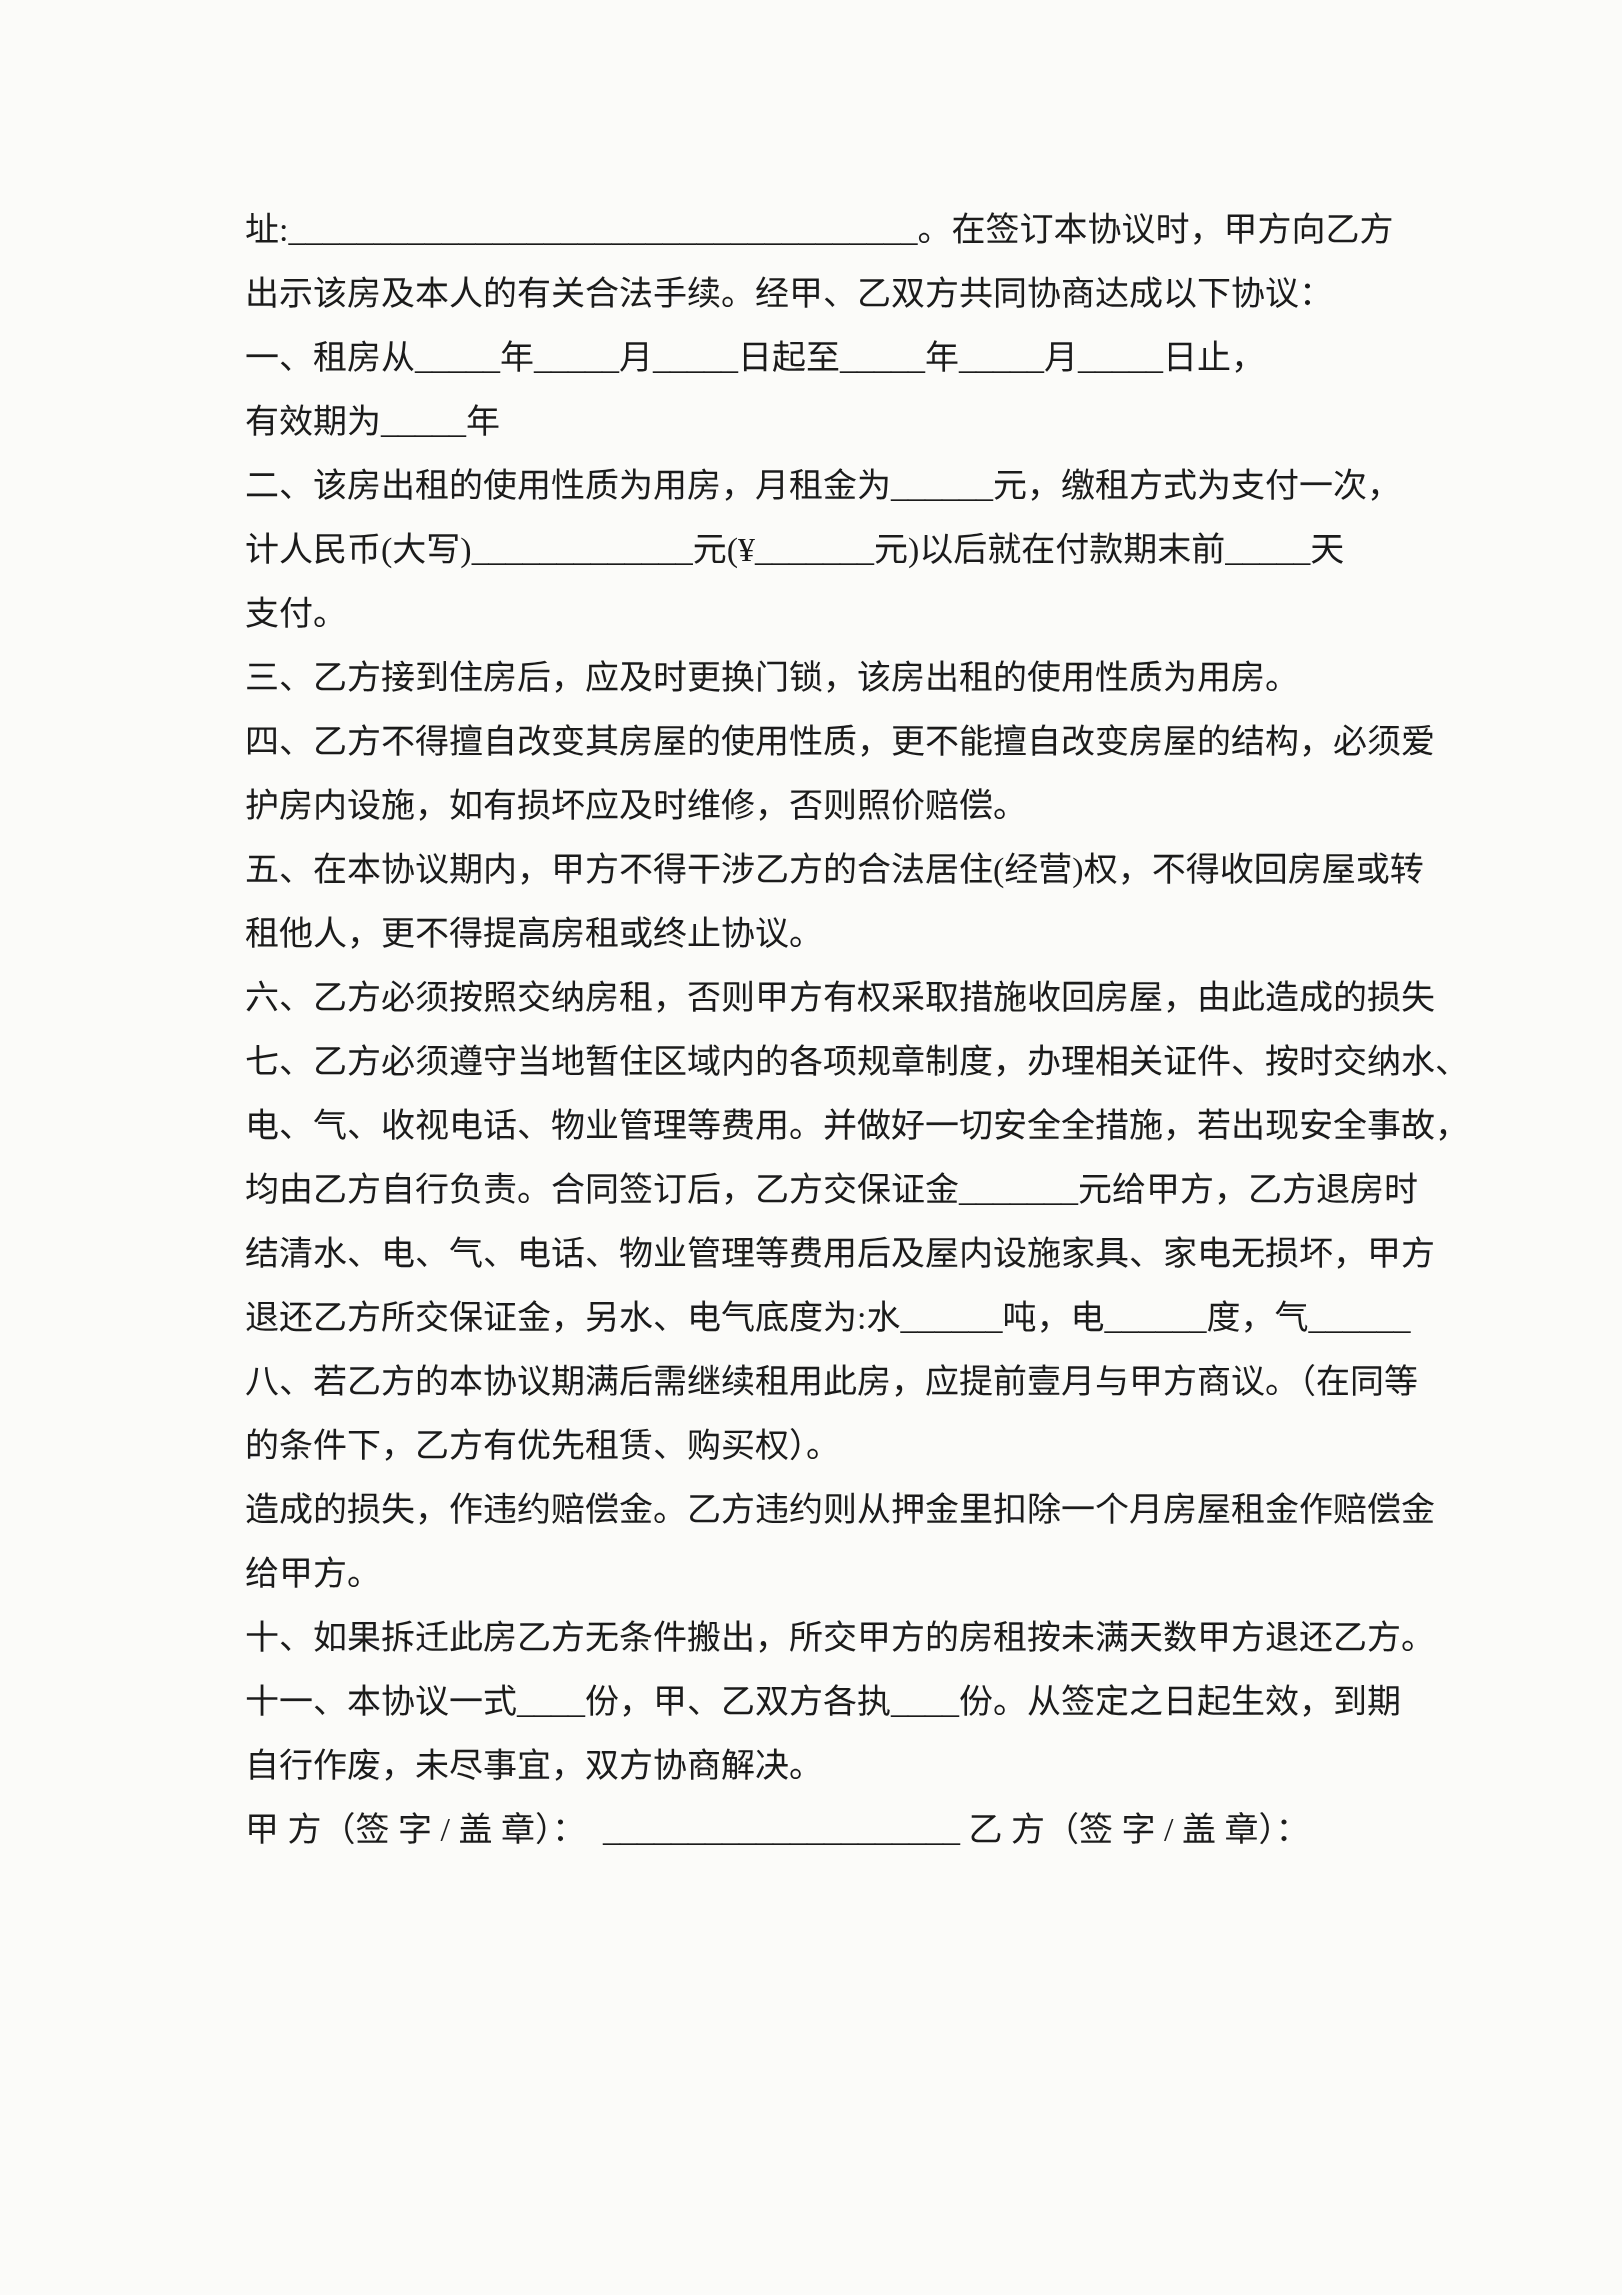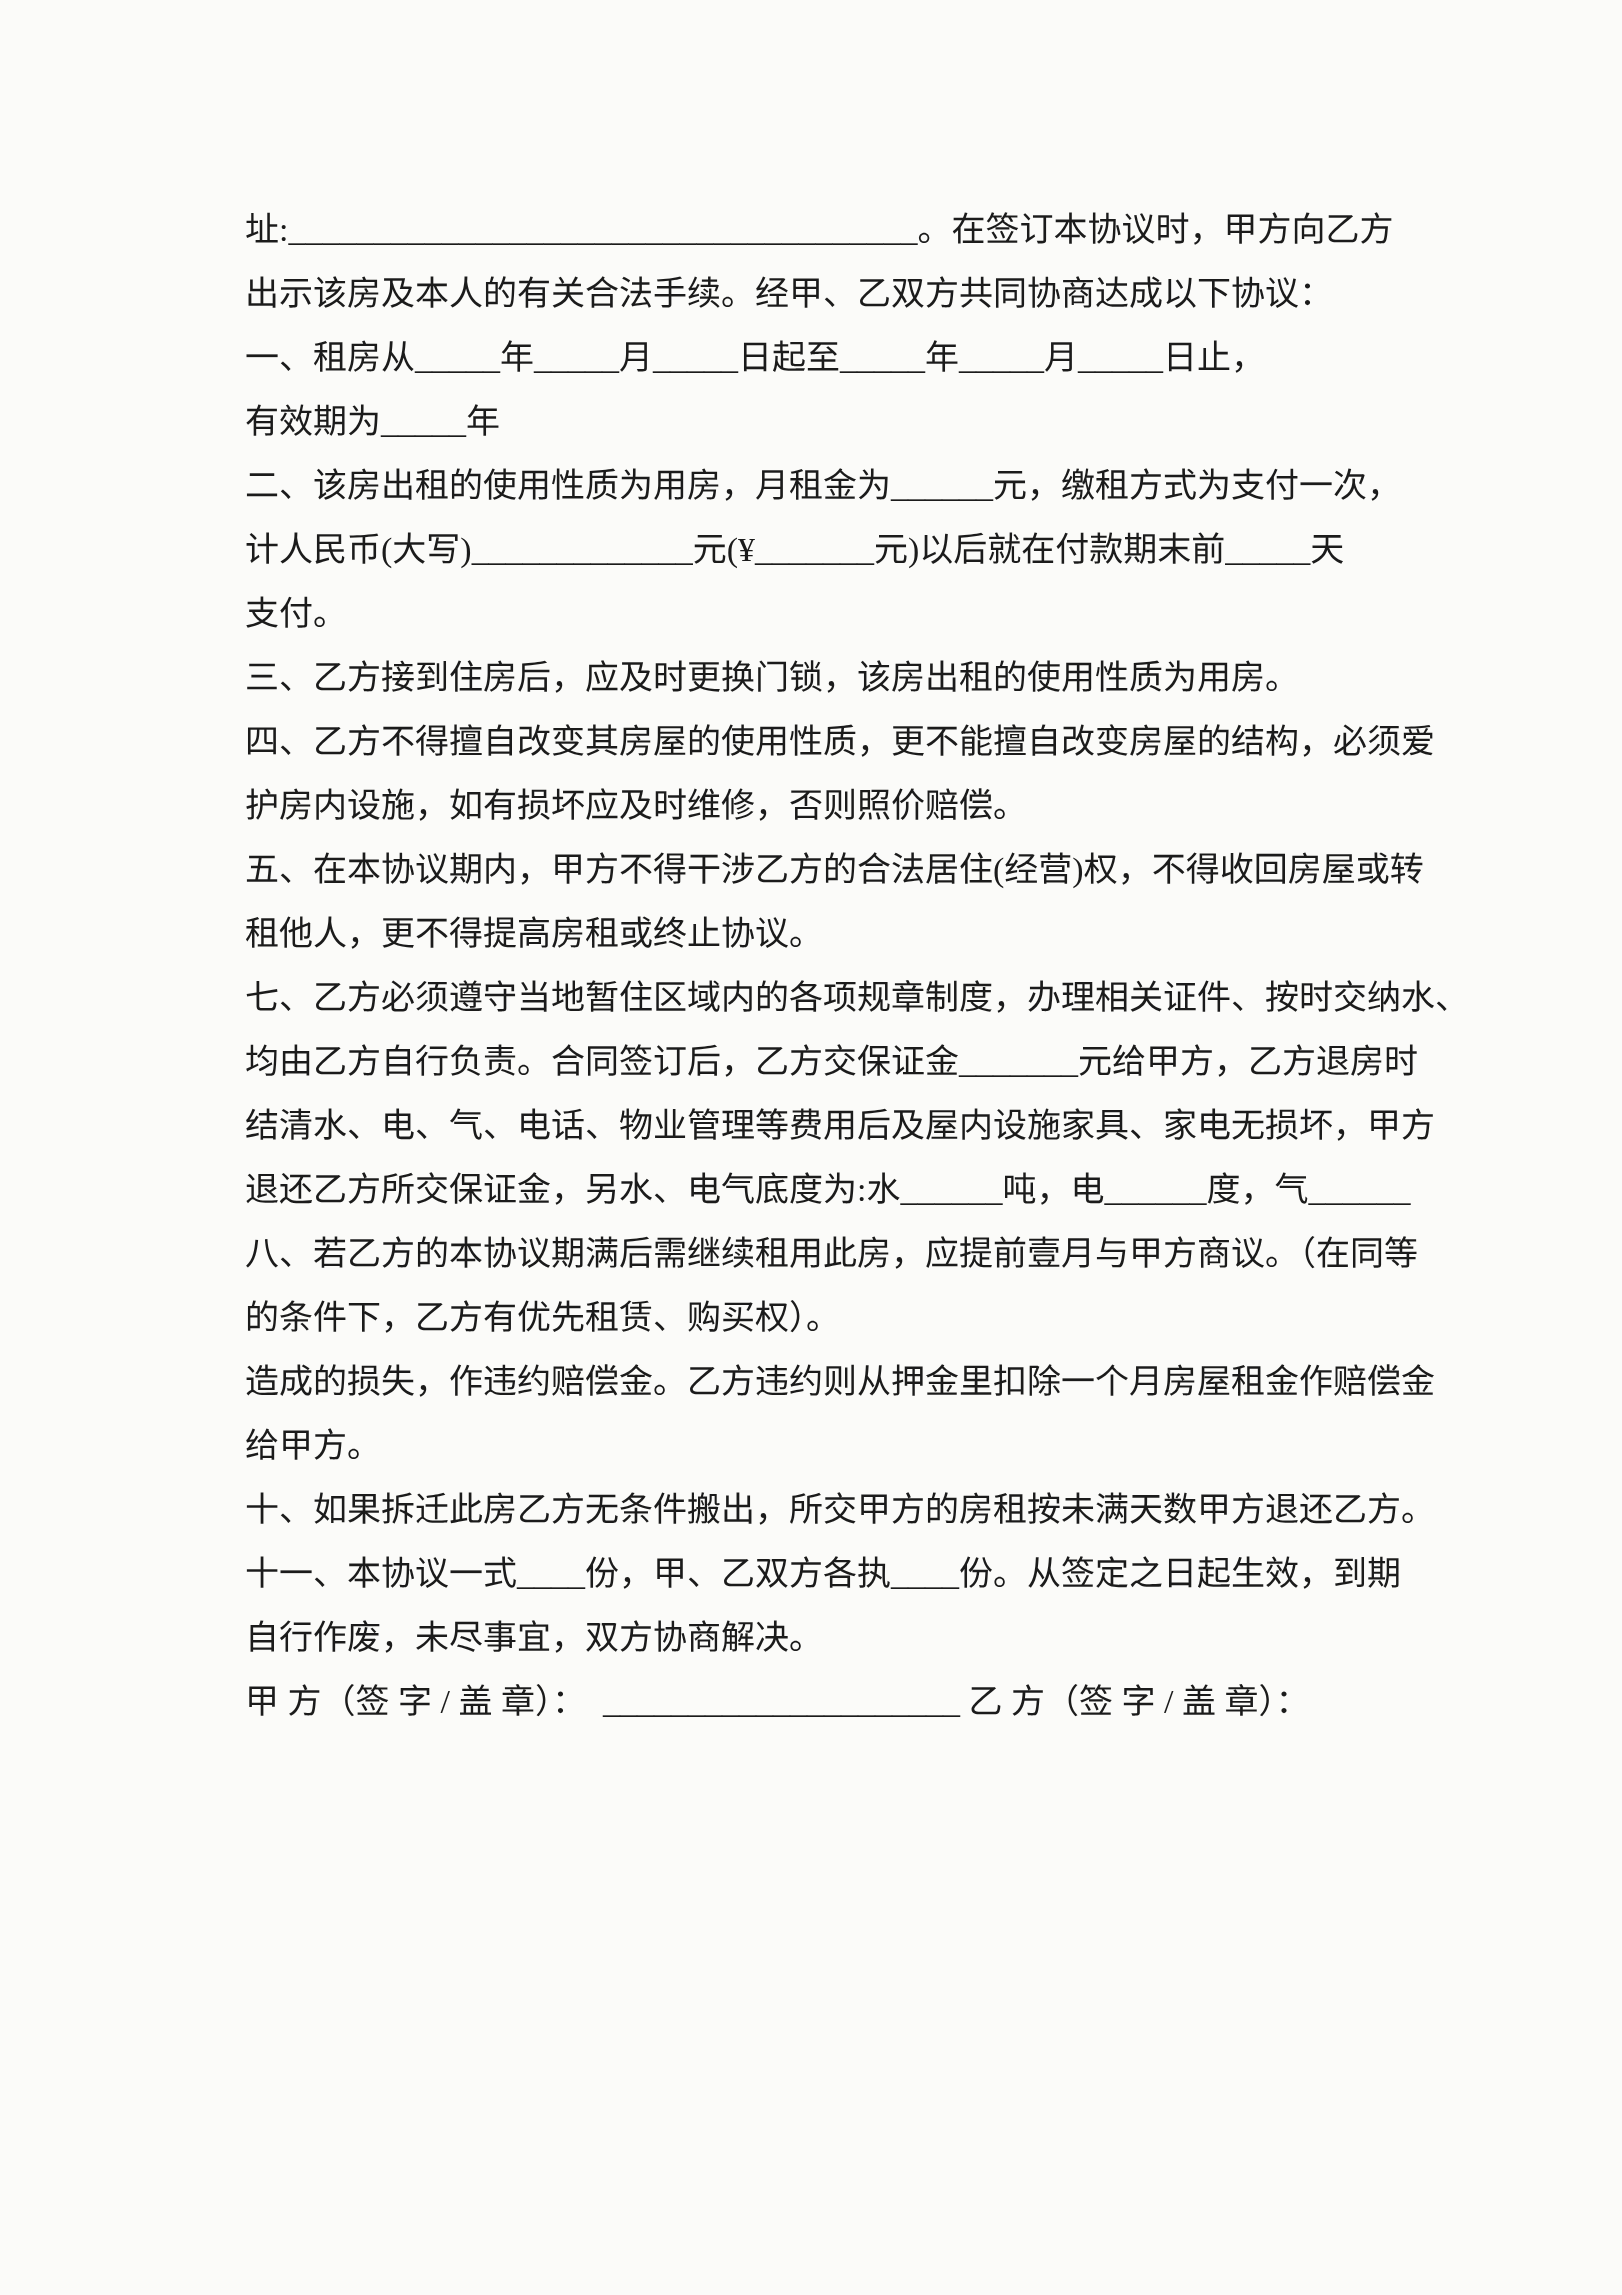--- a/index.html
+++ b/index.html
@@ -40,21 +40,23 @@
   <p class="line">一、租房从_____年_____月_____日起至_____年_____月_____日止，</p>
   <p class="line">有效期为_____年</p>
   <p class="line">二、该房出租的使用性质为用房，月租金为______元，缴租方式为支付一次，</p>
   <p class="line">计人民币(大写)_____________元(¥_______元)以后就在付款期末前_____天</p>
   <p class="line">支付。</p>
   <p class="line">三、乙方接到住房后，应及时更换门锁，该房出租的使用性质为用房。</p>
   <p class="line">四、乙方不得擅自改变其房屋的使用性质，更不能擅自改变房屋的结构，必须爱</p>
   <p class="line">护房内设施，如有损坏应及时维修，否则照价赔偿。</p>
   <p class="line">五、在本协议期内，甲方不得干涉乙方的合法居住(经营)权，不得收回房屋或转</p>
   <p class="line">租他人，更不得提高房租或终止协议。</p>
+  <p class="line">六、乙方必须按照交纳房租，否则甲方有权采取措施收回房屋，由此造成的损失</p>
   <p class="line">七、乙方必须遵守当地暂住区域内的各项规章制度，办理相关证件、按时交纳水、</p>
+  <p class="line">电、气、收视电话、物业管理等费用。并做好一切安全全措施，若出现安全事故，</p>
   <p class="line">均由乙方自行负责。合同签订后，乙方交保证金_______元给甲方，乙方退房时</p>
   <p class="line">结清水、电、气、电话、物业管理等费用后及屋内设施家具、家电无损坏，甲方</p>
   <p class="line">退还乙方所交保证金，另水、电气底度为:水______吨，电______度，气______</p>
   <p class="line">八、若乙方的本协议期满后需继续租用此房，应提前壹月与甲方商议。（在同等</p>
   <p class="line">的条件下，乙方有优先租赁、购买权）。</p>
   <p class="line">造成的损失，作违约赔偿金。乙方违约则从押金里扣除一个月房屋租金作赔偿金</p>
   <p class="line">给甲方。</p>
   <p class="line">十、如果拆迁此房乙方无条件搬出，所交甲方的房租按未满天数甲方退还乙方。</p>
   <p class="line">十一、本协议一式____份，甲、乙双方各执____份。从签定之日起生效，到期</p>
   <p class="line">自行作废，未尽事宜，双方协商解决。</p>

